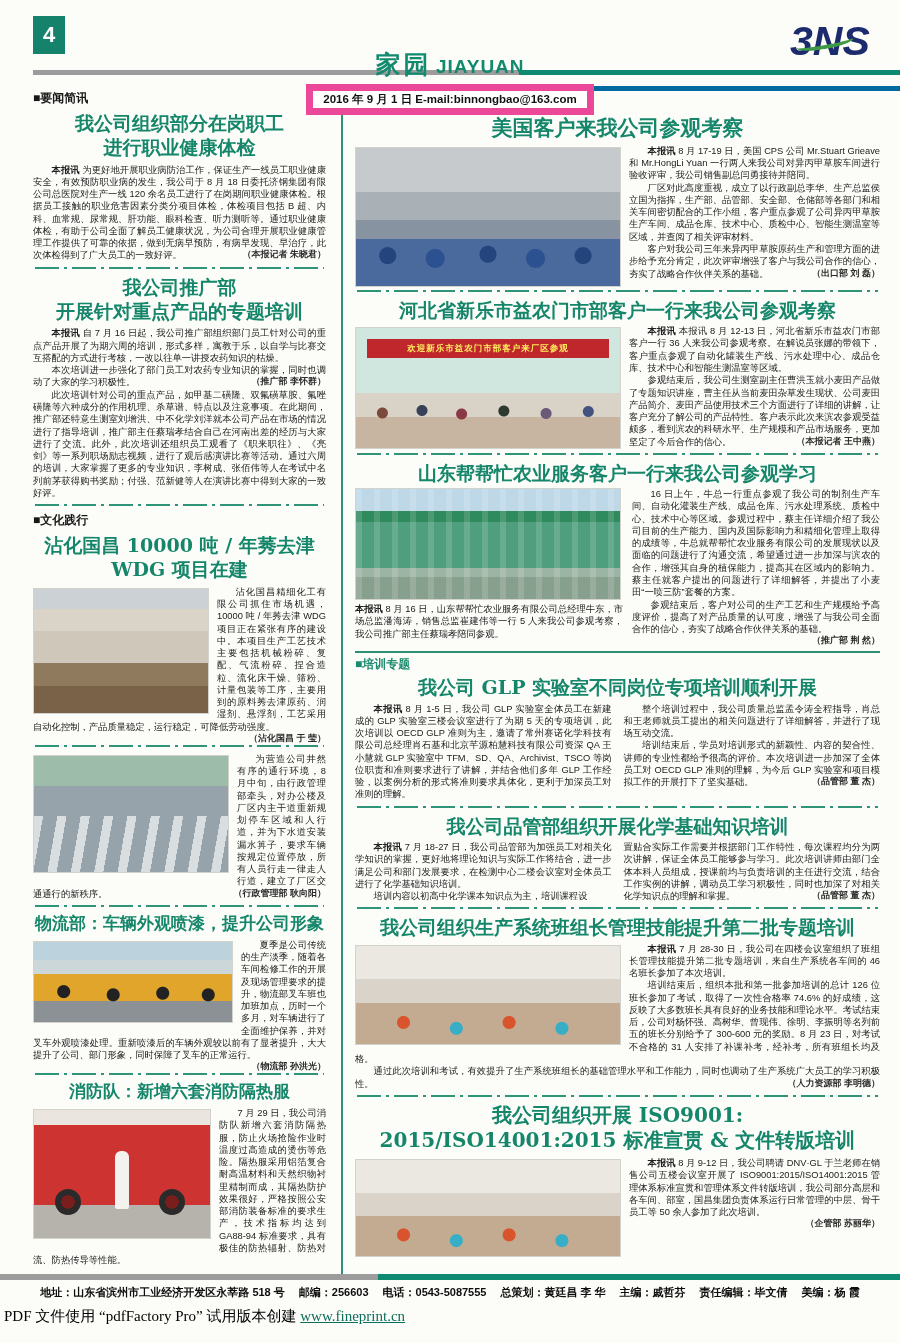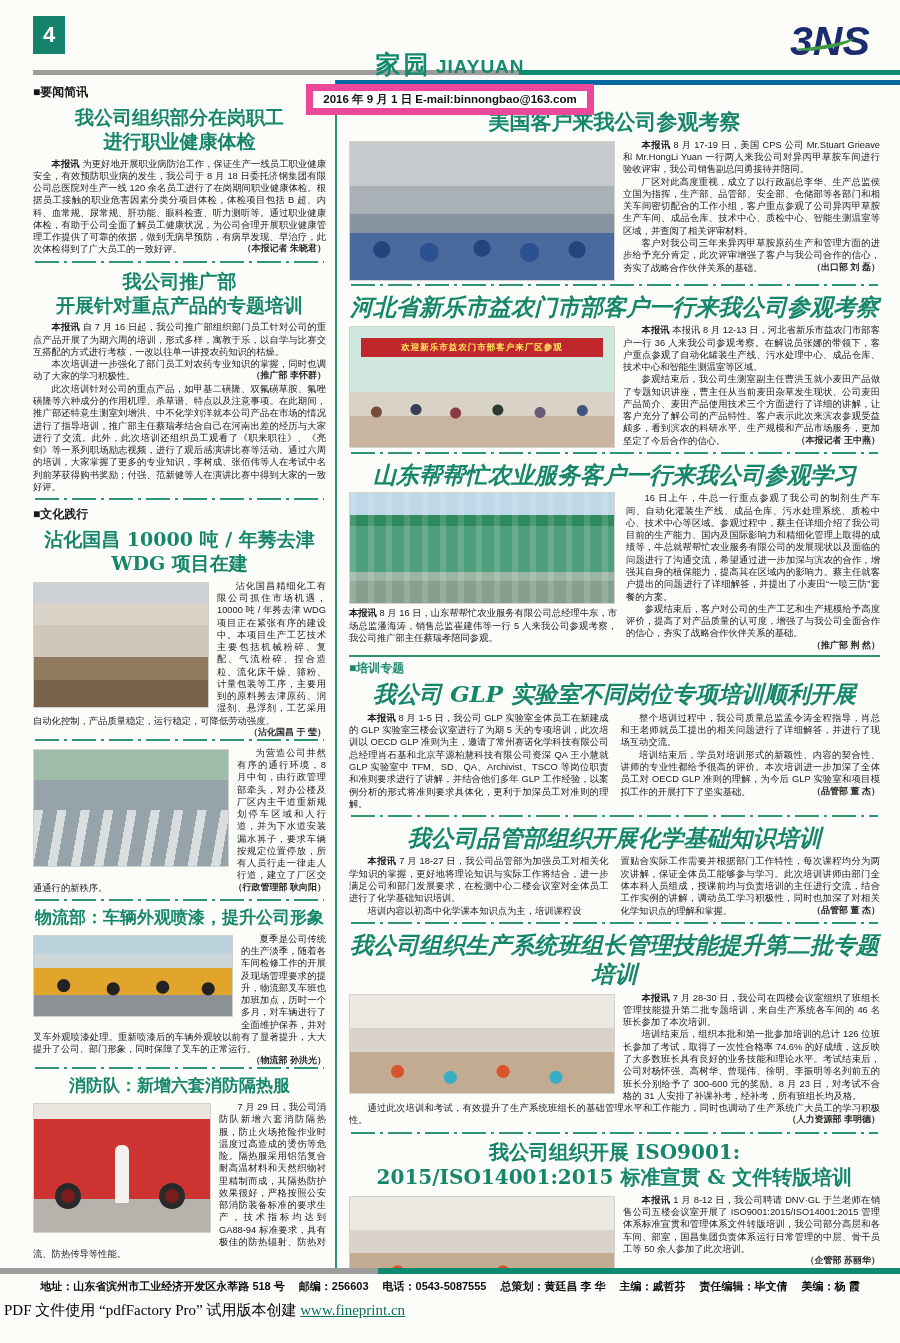--- a/index.html
+++ b/index.html
@@ -33,36 +33,36 @@
     border-bottom:4px solid #3f9a45; border-radius:50%; transform:rotate(-10deg);
   }
   .topbar { display:flex; height:5px; margin-left:33px; }
   .botbar { display:flex; height:6px; }
   .seg-gray { background:#9c9c9c; }
   .seg-teal { background:#0e8a70; flex:1; }
   .topbar .seg-gray { width:56%; }
   .botbar .seg-gray { width:42%; }
 
   
-  .main { display:flex; height:1188px; overflow:hidden; margin-top:5px; }
+  .main { display:flex; height:1188px; overflow:hidden; margin-top:11px;gap:6px; }
   .col-left  { width:335px; padding:2px 9px 0 33px; overflow:hidden; }
   .col-right { flex:1; border-left:2px solid #2f8f74; border-top:5px solid #0369a1;
                padding:3px 20px 0 12px; overflow:hidden; }
 
   .section-label { font-size:12px; font-weight:bold; color:#171717; margin:2px 0 2px; }
   .section-label.green { color:#1b8a6e; }
 
   .headline {
     font-family:"DejaVu Serif", serif; font-weight:bold; color:#15866a;
     text-align:center; white-space:pre-line; margin:4px 0 4px; line-height:1.28;
   }
   .h-l2 { font-size:19px; }       
   .h-l1 { font-size:17px; }       
   .h-r1 { font-size:21px; margin:2px 0 3px; }  
-  .h-r2 { font-size:23px; margin:2px 0 3px;font-style:italic; }  
+  .h-r2 { font-size:19px; margin:2px 0 3px; }  
   .h-r3 { font-size:20px; margin:2px 0 3px; }  
 
   .body { font-size:9.3px; line-height:1.32; text-align:justify; color:#202020; }
   .para { text-indent:2em; }
   .lead { font-weight:bold; }
   .sig  { float:right; font-weight:bold; font-size:9px; color:#2b2b2b; padding-left:6px; }
 
   .divider {
     height:2px; margin:5px 2px 6px;
     background:repeating-linear-gradient(90deg,#2f9478 0 24px,transparent 24px 29px,#2f9478 29px 32px,transparent 32px 37px);
@@ -317,21 +317,21 @@
           <div class="para" style="clear:both"><span>通过此次培训和考试，有效提升了生产系统班组长的基础管理水平和工作能力，同时也调动了生产系统广大员工的学习积极性。</span><span class="sig">（人力资源部 李明德）</span></div>
         </div>
       </div>
       <div class="divider" style="clear:both"></div>
 
       <div>
         <div class="headline h-r3">我公司组织开展 ISO9001:
 2015/ISO14001:2015 标准宣贯 &amp; 文件转版培训</div>
         <div class="body">
           <div class="photo ph-class ph-class2 ph-l"></div>
-          <div class="para"><span class="lead">本报讯 </span><span>1 月 8-12 日，我公司聘请 DNV·GL 于兰老师在销售公司五楼会议室开展了 ISO9001:2015/ISO14001:2015 管理体系标准宣贯和管理体系文件转版培训，我公司部分高层和各车间、部室，国昌集团负责体系运行日常管理的中层、骨干员工等 50 余人参加了此次培训。</span></div>
+          <div class="para"><span class="lead">本报讯 </span><span>8 月 9-12 日，我公司聘请 DNV·GL 于兰老师在销售公司五楼会议室开展了 ISO9001:2015/ISO14001:2015 管理体系标准宣贯和管理体系文件转版培训，我公司部分高层和各车间、部室，国昌集团负责体系运行日常管理的中层、骨干员工等 50 余人参加了此次培训。</span></div>
           <div class="para"><span class="sig">（企管部 苏丽华）</span></div>
         </div>
       </div>
     </div>
   </div>
 
   <div class="botbar">
     <div class="seg-gray"></div>
     <div class="seg-teal"></div>
   </div>

